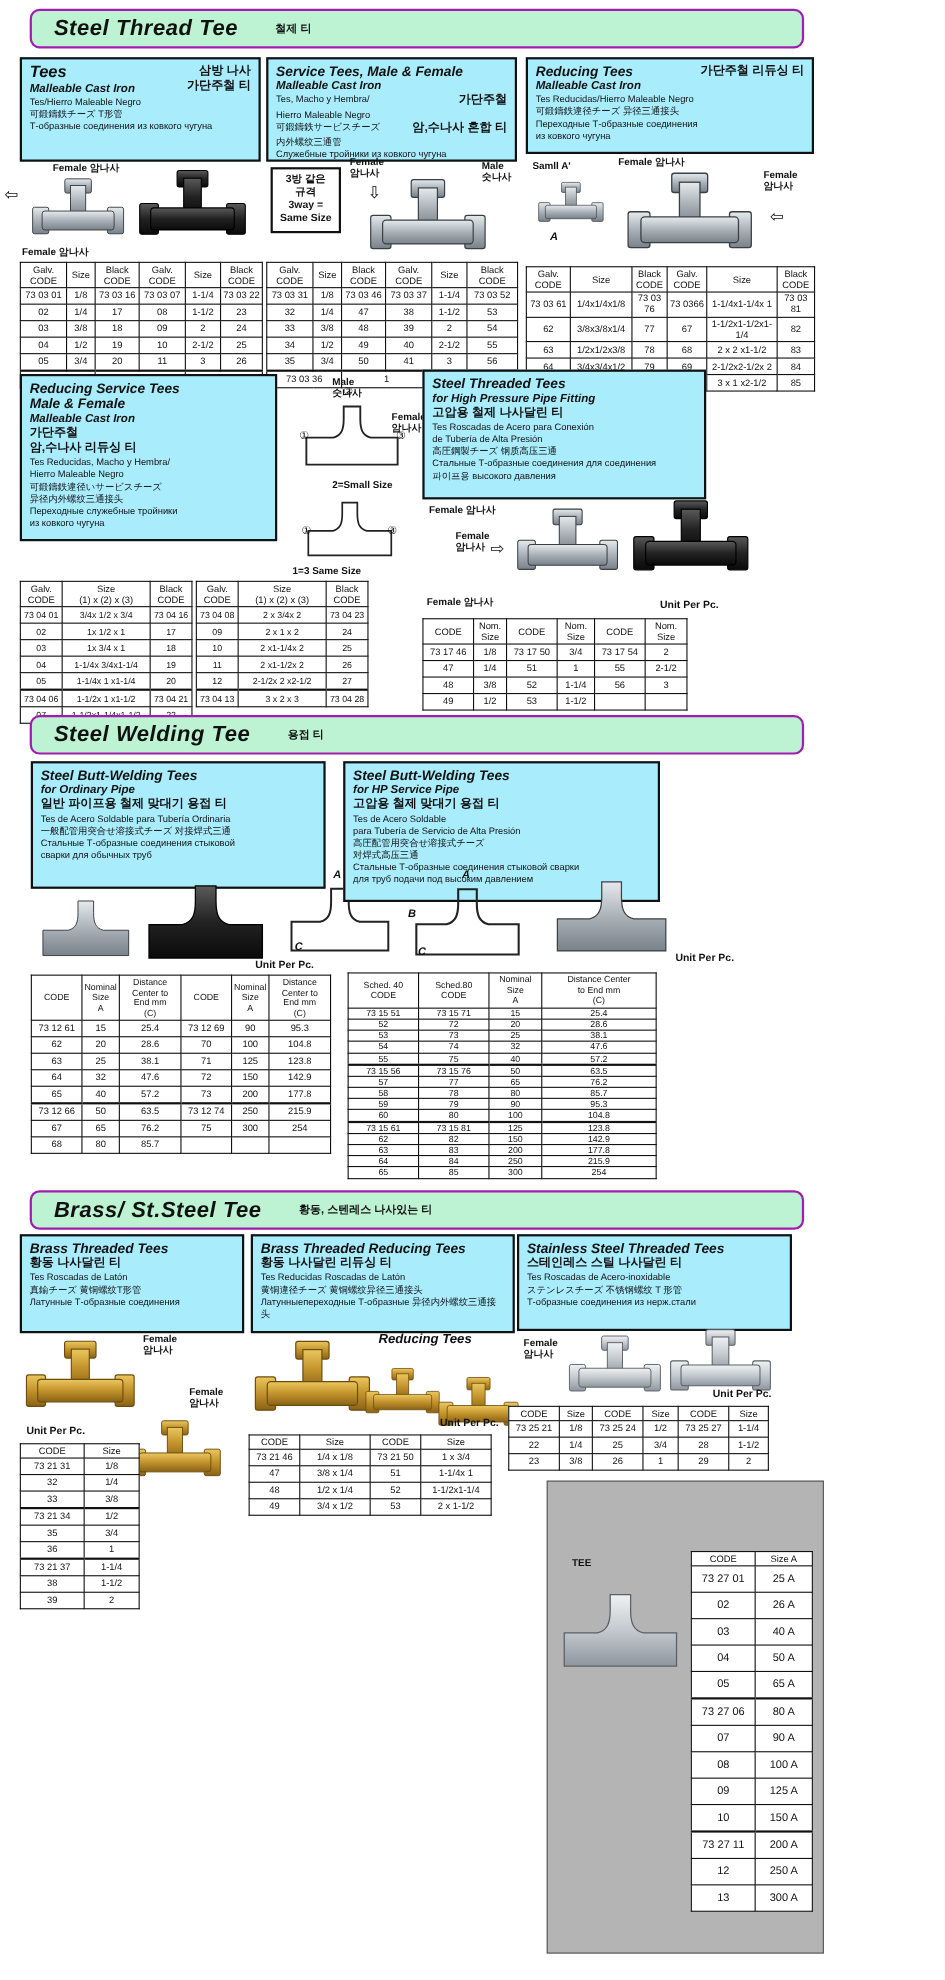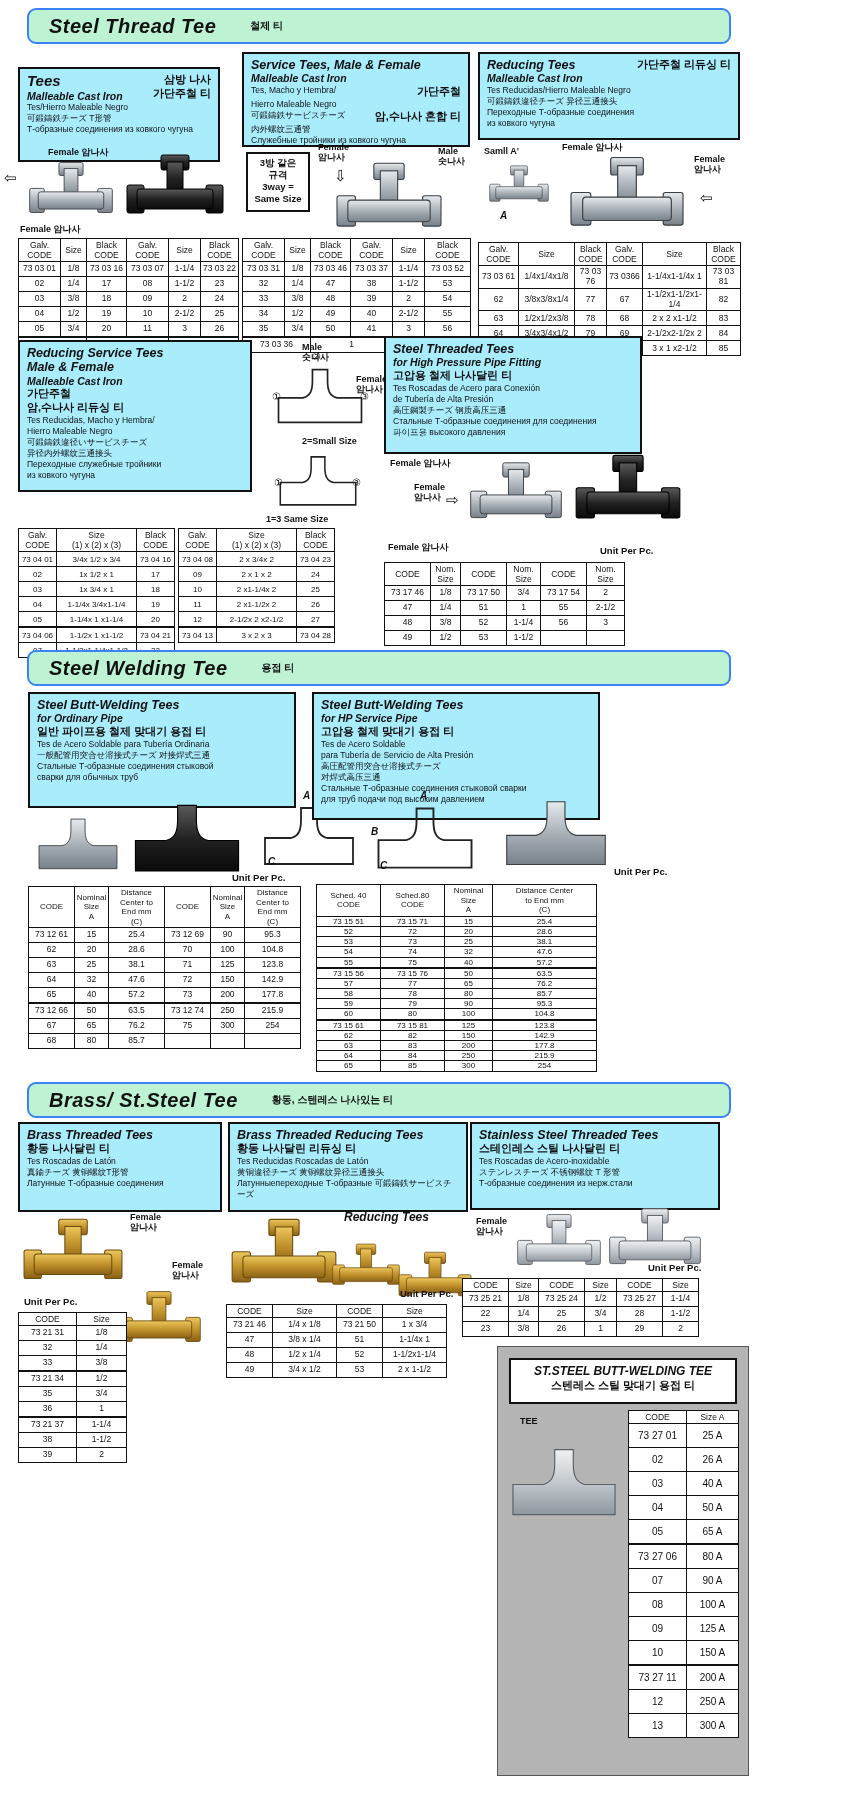--- a/index.html
+++ b/index.html
@@ -1,20 +1,20 @@
 <!DOCTYPE html>
 <html><head>
 <meta charset="utf-8">
 <style>
   html,body{margin:0;padding:0;background:#e8e8e8}
   #page{position:relative;width:859px;height:1800px;background:#ffffff;
         font-family:"Liberation Sans",sans-serif;color:#111;overflow:hidden}
   .abs{position:absolute}
   
-  .banner{background:#bdf3d3;border:2px solid #3b82f6;border-radius:9px;display:flex;
+  .banner{background:#bdf3d3;border:2px solid #a21caf;border-radius:9px;display:flex;
           align-items:center;gap:34px;padding:0 20px;box-sizing:border-box}
   .b-en{font-weight:bold;font-style:italic;font-size:20px;letter-spacing:.5px}
   .b-ko{font-weight:bold;font-size:10px}
   
   .cyan{background:#a9edfd;border:2px solid #111;box-sizing:border-box;padding:4px 7px}
   .hrow{display:flex;justify-content:space-between;gap:6px}
   .tt{font-size:15px;font-weight:bold;font-style:italic;line-height:1.1}
   .tt2{font-size:12.5px;font-weight:bold;font-style:italic;line-height:1.15}
   .ts{font-size:10.5px;font-weight:bold;font-style:italic;line-height:1.2}
   .kb{font-size:11px;font-weight:bold;line-height:1.25}
@@ -92,21 +92,21 @@
         <path d="M6 38 H32 C40 36 42 30 42 20 V8 H58 V20 C58 30 60 36 68 38 H94 V64 H6 Z" fill="none" stroke="#222" stroke-width="1.8"></path>
       </symbol>
     </defs>
   </svg>
 
   <div class="banner abs" style="left:27px;top:8px;width:704px;height:36px">
     <span class="b-en">Steel  Thread Tee</span>
     <span class="b-ko">철제 티</span>
   </div>
 
-  <div class="cyan abs" style="left:18px;top:67px;width:202px;height:95px">
+  <div class="cyan abs" style="left:18px;top:52px;width:219px;height:95px">
     <div class="hrow">
       <div>
         <div class="tt">Tees</div>
         <div class="ts">Malleable Cast Iron</div>
       </div>
       <div style="text-align:right">
         <div class="kb">삼방 나사</div>
         <div class="kb">가단주철 티</div>
       </div>
     </div>
@@ -1015,21 +1015,21 @@
           <td>2</td>
         </tr>
       </tbody>
     </table>
 
   <div class="cyan abs" style="left:228px;top:1122px;width:240px;height:90px">
     <div class="tt2">Brass Threaded Reducing  Tees</div>
     <div class="kb">황동 나사달린 리듀싱 티</div>
     <div class="sm">Tes Reducidas Roscadas de Latón</div>
     <div class="sm">黄铜違径チーズ  黄铜螺纹异径三通接头</div>
-    <div class="sm">Латунныепереходные Т-образные 可鍛鑄鉄サービスチーズ</div>
+    <div class="sm">Латунныепереходные Т-образные 异径内外螺纹三通接头</div>
   </div>
   <svg class="abs" style="left:230px;top:1214px" width="108" height="82" viewBox="0 0 100 72">
       <use href="#teeShape" class="f-brass"></use>
     </svg>
   <div class="redlbl abs" style="left:344px;top:1210px">Reducing Tees</div>
   <svg class="abs" style="left:330px;top:1242px" width="72" height="50" viewBox="0 0 100 72">
       <use href="#teeShape" class="f-brass"></use>
     </svg>
   <svg class="abs" style="left:396px;top:1250px" width="78" height="54" viewBox="0 0 100 72">
       <use href="#teeShape" class="f-brass"></use>
@@ -1155,24 +1155,20 @@
           <td>3/8</td>
           <td>26</td>
           <td>1</td>
           <td>29</td>
           <td>2</td>
         </tr>
       </tbody>
     </table>
 
   <div class="gray abs" style="left:497px;top:1346px;width:252px;height:430px"></div>
-  <div class="tbox abs" style="left:509px;top:1358px;width:228px;height:46px">
-    <div class="a">ST.STEEL BUTT-WELDING TEE</div>
-    <div class="b">스텐레스 스틸 맞대기 용접 티</div>
-  </div>
   <div class="lbl abs" style="left:520px;top:1416px">TEE</div>
   <svg class="abs" style="left:506px;top:1434px" width="116" height="94" viewBox="0 0 100 70">
       <use href="#weldShape" class="f-ss"></use>
     </svg>
   <table class="cat t-ss abs" style="left: 628px; top: 1410px; width: 110px;">
       <colgroup>
         <col style="width: 58px;">
         <col style="width: 52px;">
       </colgroup>
       <thead>

